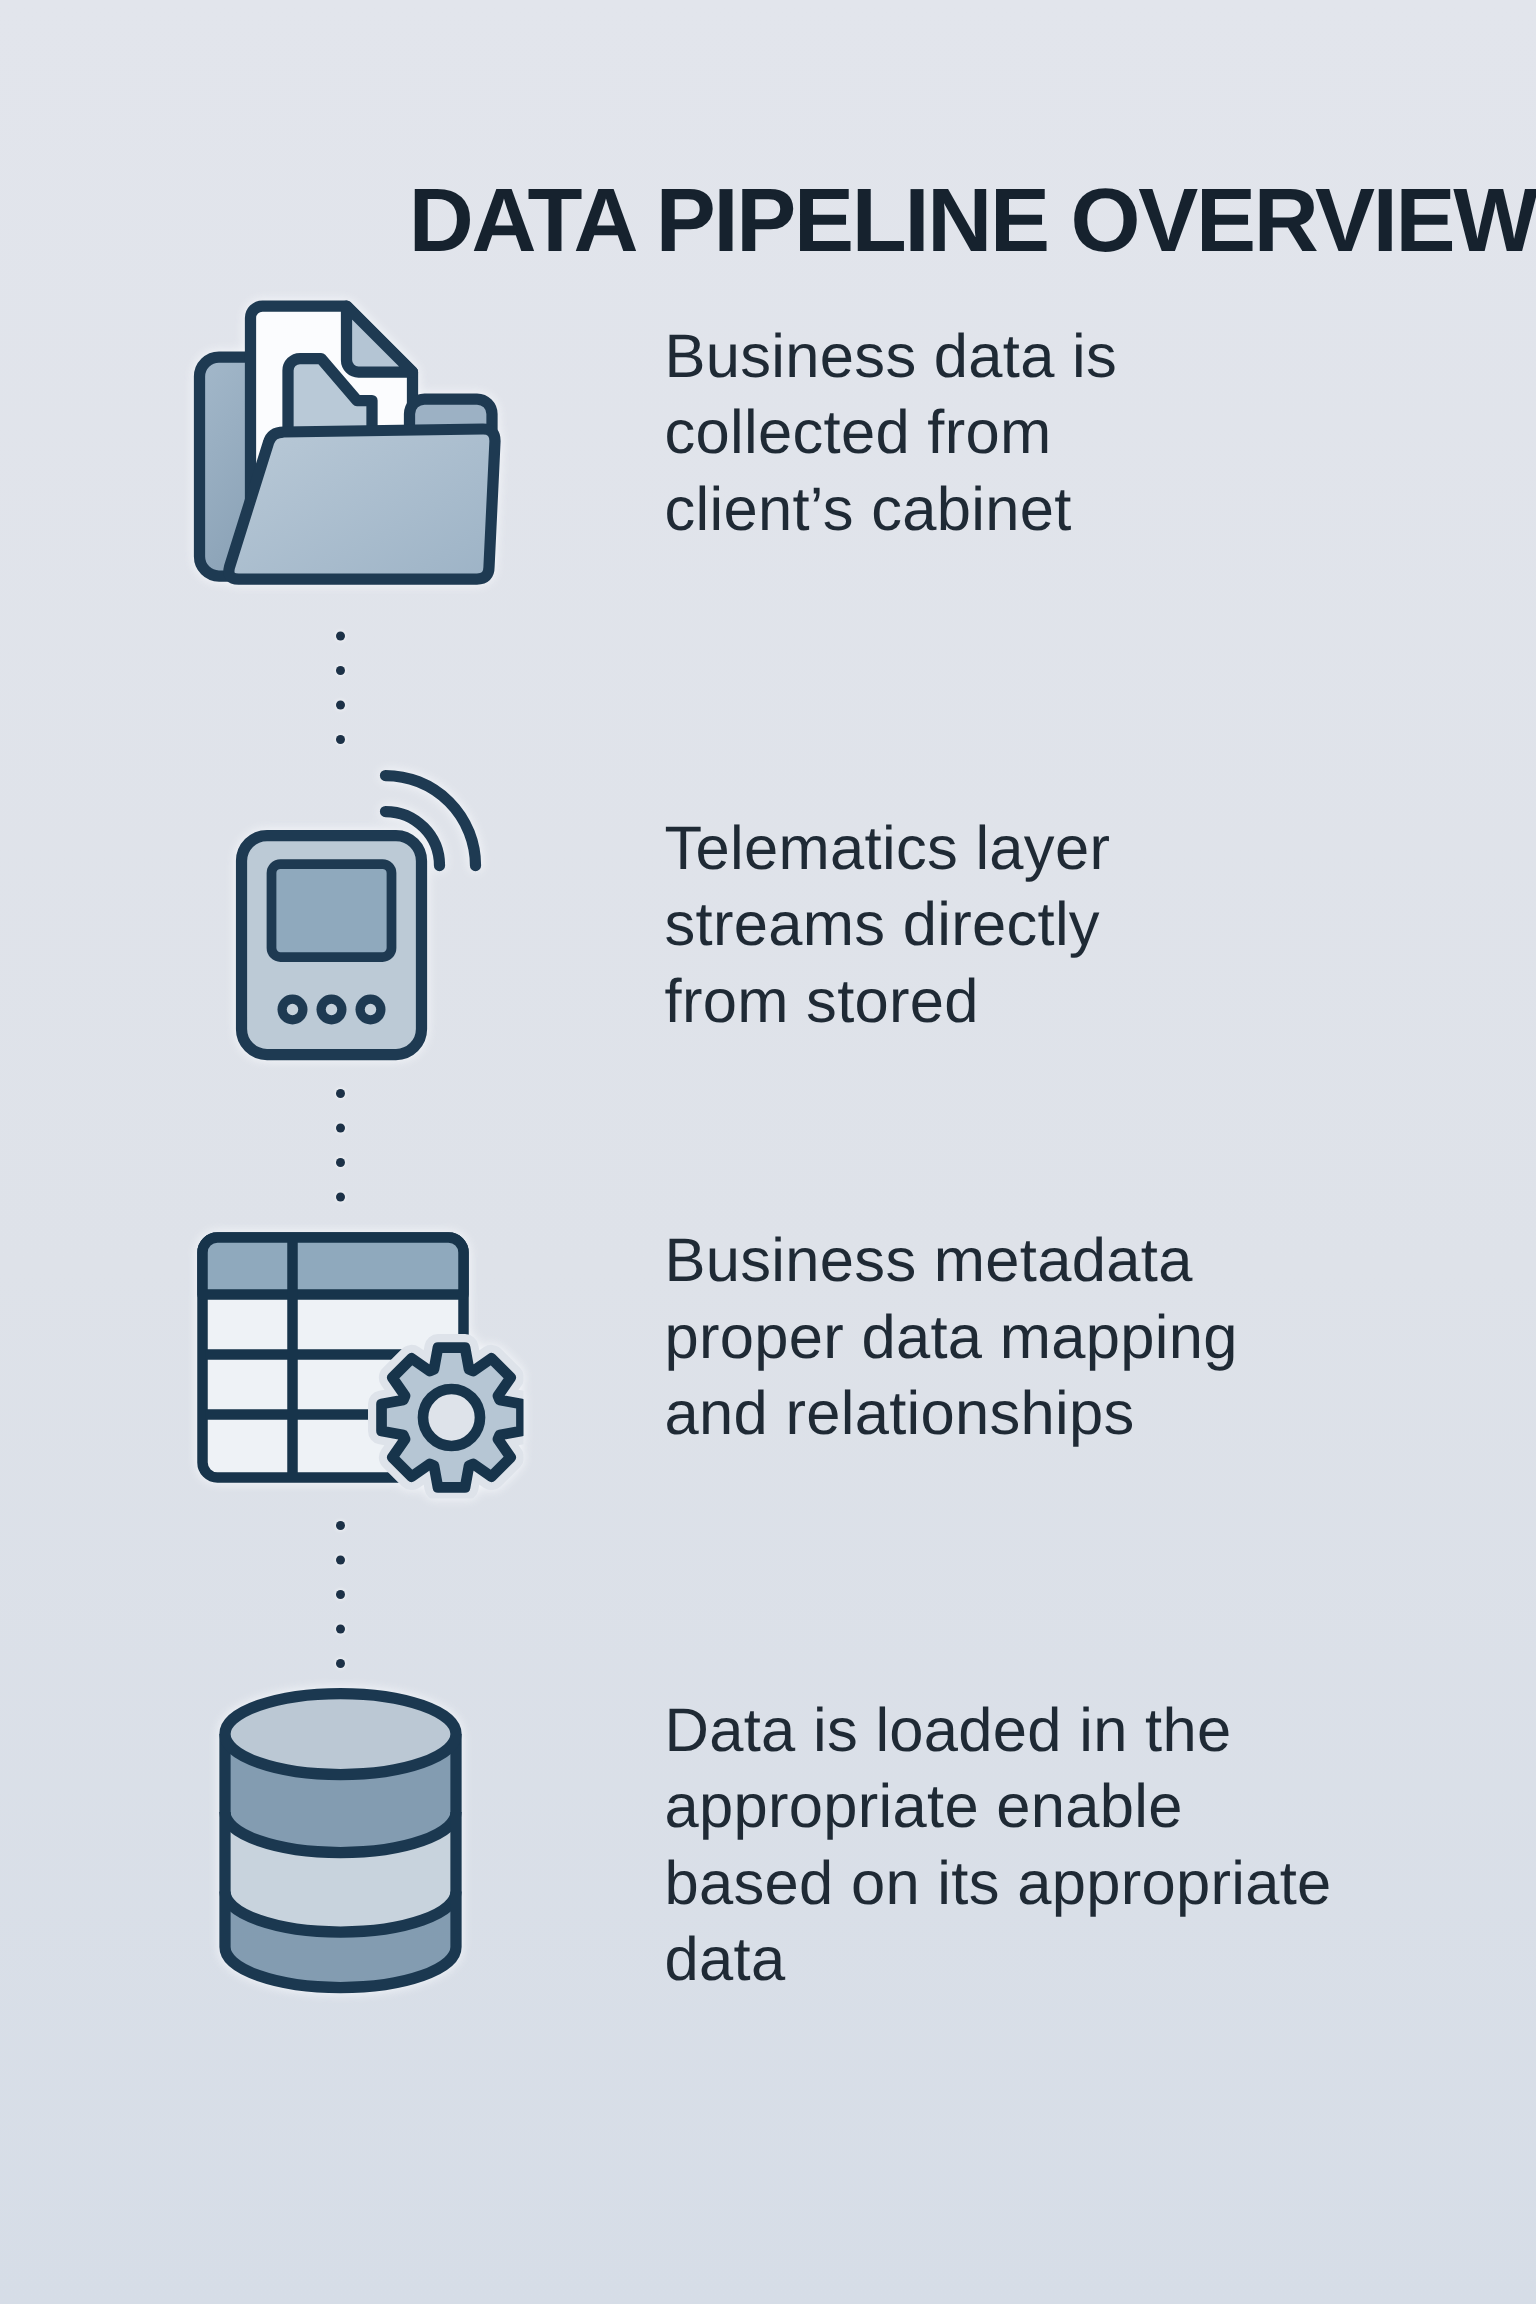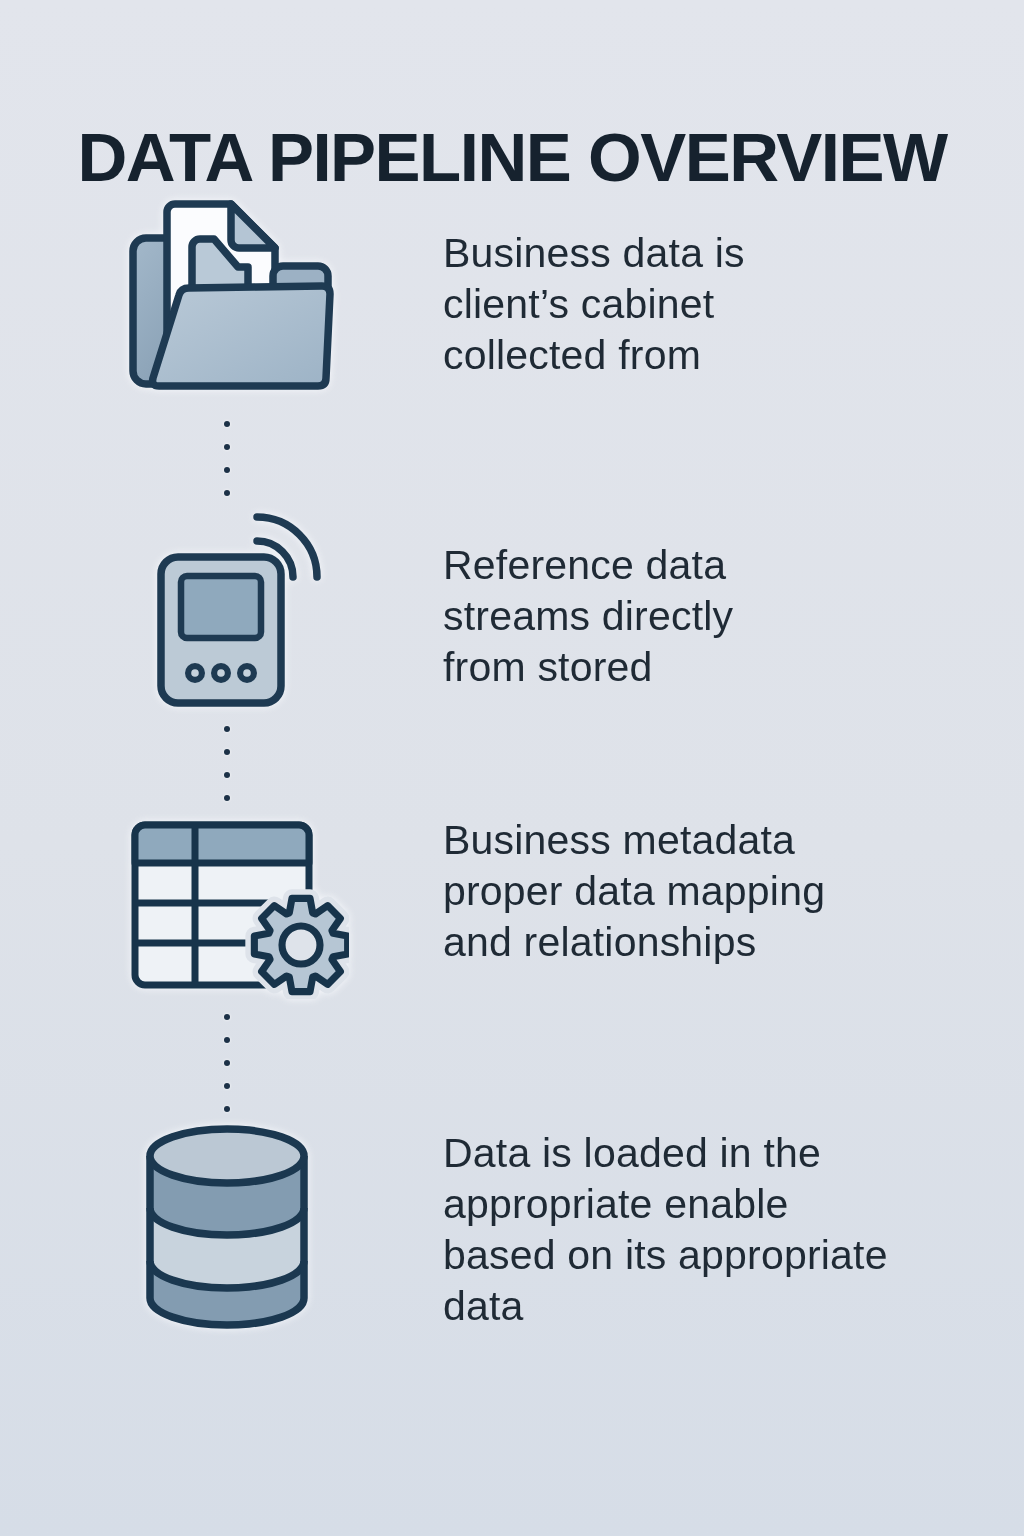--- a/index.html
+++ b/index.html
@@ -5,22 +5,22 @@
   html,body{margin:0;padding:0;}
   #canvas{
     position:relative;
     width:1024px;height:1536px;
     background:linear-gradient(180deg,#e2e5ec 0%,#dee2e9 55%,#d6dde7 100%);
     font-family:"Liberation Sans",sans-serif;
     overflow:hidden;
   }
   .title{
     position:absolute;left:0;top:72px;width:1024px;
-    text-align:center;
-    font-size:69px;font-weight:bold;letter-spacing:-1.5px;
+    text-align:right;
+    font-size:60px;font-weight:bold;letter-spacing:-1.5px;
     color:#16222e;
   }
   .step-icon{position:absolute;filter:drop-shadow(0 0 4px rgba(251,253,255,.85));}
   .step-text{
     position:absolute;left:443px;
     font-size:41px;line-height:51px;font-weight:500;
     color:#1f2a35;letter-spacing:0.2px;
   }
   .connector{position:absolute;left:224px;display:flex;flex-direction:column;align-items:center;}
   .connector .dot{
@@ -49,24 +49,24 @@
     </defs>
     <g stroke="#1e3a52" stroke-width="7.5" stroke-linejoin="round">
       <rect x="7" y="42" width="112" height="146" rx="13" fill="url(#gBack)"></rect>
       <path d="M41,152 V16 a8,8 0 0 1 8,-8 h56 l44,44 v100 z" fill="#fbfcfe"></path>
       <path d="M105,8 l44,44 h-36 a8,8 0 0 1 -8,-8 z" fill="#b4c5d4"></path>
       <path d="M66,108 v-57 a8,8 0 0 1 8,-8 h14 l24,28 h10 v37 z" fill="#b9c9d7"></path>
       <path d="M147,118 v-38 a10,10 0 0 1 10,-10 h35 a10,10 0 0 1 10,10 v38 z" fill="#9cb1c4"></path>
       <path d="M63,92 L196,90 Q204,90 204,98 L200,182 Q200,190 192,190 L33,190 Q25,190 27,182 L53,99 Q55,92 63,92 Z" fill="url(#gFlap)"></path>
     </g>
   </svg>
-  <div class="step-text" style="top:228px">
+  <div class="step-text" style="top:212px">
     <div>Business data is</div>
+    <div>collected from</div>
     <div>client’s cabinet</div>
-    <div>collected from</div>
   </div>
 
   <div class="connector" style="top:421px">
     <span class="dot"></span>
     <span class="dot"></span>
     <span class="dot"></span>
     <span class="dot"></span>
   </div>
 
   <svg class="step-icon" style="left:157px;top:503px" width="176" height="207" viewBox="0 0 176 207">
@@ -81,21 +81,21 @@
     <g>
       <circle cx="38" cy="170" r="10" fill="#1e3a52"></circle>
         <circle cx="38" cy="170" r="3.8" fill="#c6d2dc"></circle>
       <circle cx="64" cy="170" r="10" fill="#1e3a52"></circle>
         <circle cx="64" cy="170" r="3.8" fill="#c6d2dc"></circle>
       <circle cx="90" cy="170" r="10" fill="#1e3a52"></circle>
         <circle cx="90" cy="170" r="3.8" fill="#c6d2dc"></circle>
     </g>
   </svg>
   <div class="step-text" style="top:540px">
-    <div>Reference data</div>
+    <div>Telematics layer</div>
     <div>streams directly</div>
     <div>from stored</div>
   </div>
 
   <div class="connector" style="top:726px">
     <span class="dot"></span>
     <span class="dot"></span>
     <span class="dot"></span>
     <span class="dot"></span>
   </div>

